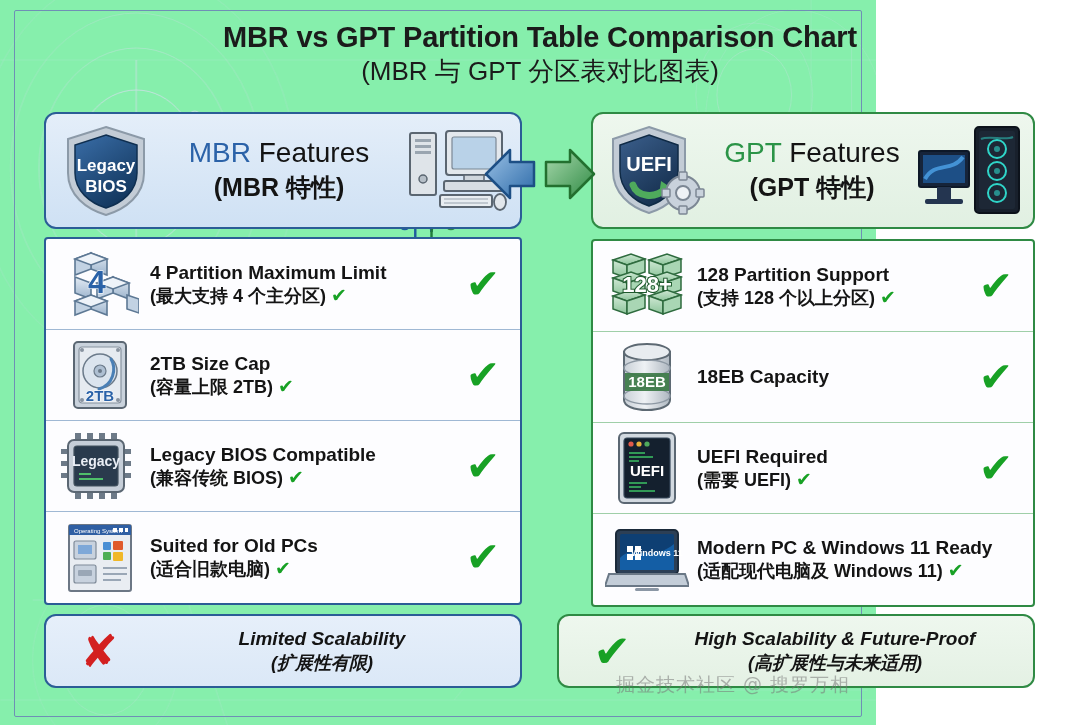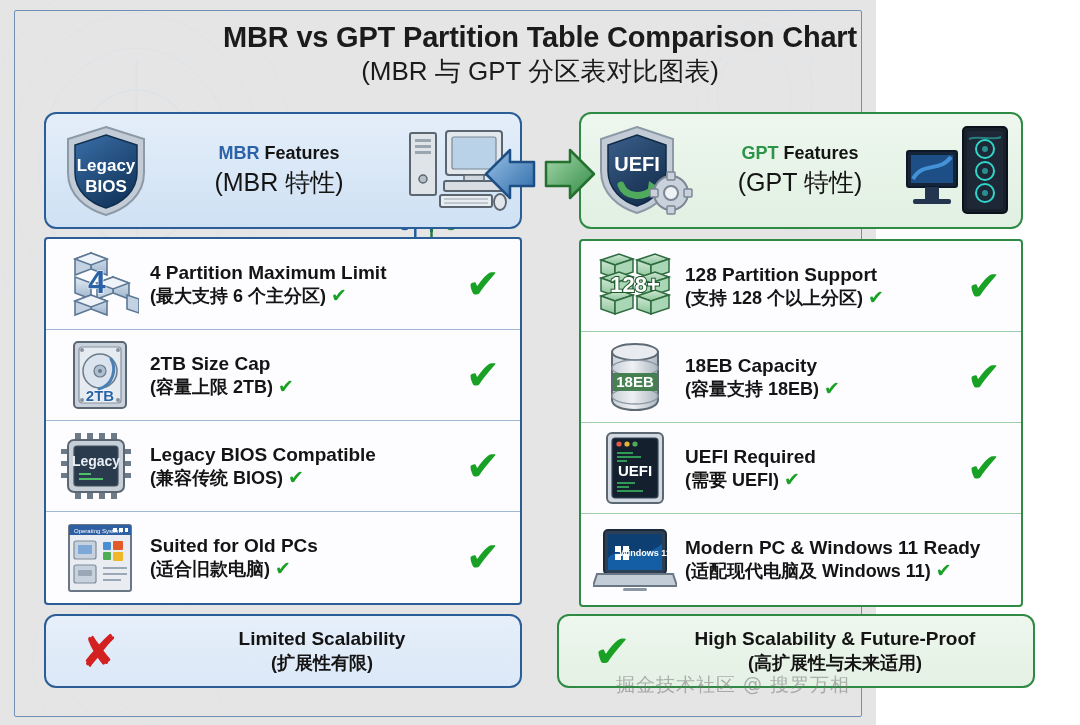--- a/index.html
+++ b/index.html
@@ -5,21 +5,21 @@
   * { box-sizing: border-box; margin: 0; padding: 0; }
   html, body {
     width: 1080px; height: 725px;
     font-family: "Liberation Sans", "DejaVu Sans", sans-serif;
     background: #ffffff;
     overflow: hidden;
   }
   #canvas {
     position: relative;
     width: 876px; height: 725px;
-    background: #e5e5e5;
+    background: #86efac;
   }
   
   .bp { position: absolute; inset: 0; pointer-events: none; }
   .bp svg { width: 100%; height: 100%; display: block; }
   .frame {
     position: absolute;
     left: 14px; top: 10px; right: 14px; bottom: 8px;
     border: 1.5px solid #6f8fb5;
     border-radius: 2px;
     pointer-events: none;
@@ -35,38 +35,38 @@
     letter-spacing: -0.2px; line-height: 1.18;
   }
   #title-block .t2 {
     font-size: 26px; font-weight: normal; color: #1b1b1b;
     line-height: 1.25; margin-top: 1px;
   }
 
   
   .col { position: absolute; top: 112px; width: 478px; z-index: 4; }
   #mbr-col { left: 44px; }
-  #gpt-col { left: 545px; padding-left: 34px; }
+  #gpt-col { left: 557px; padding-left: 34px; }
 
   .panel-head {
     height: 117px; border-radius: 12px;
     display: flex; align-items: center; padding: 0 10px 0 14px;
     position: relative; overflow: hidden;
   }
   #mbr-head {
     background: linear-gradient(180deg,#e4eef9 0%, #cfe1f4 100%);
     border: 2px solid #2b5d96;
   }
   #gpt-head {
     background: linear-gradient(180deg,#eef7ee 0%, #e1f0e2 100%);
     border: 2px solid #2f8a44;
   }
   .head-text { flex: 1; text-align: center; }
-  .head-text .l1 { font-size: 18px; font-weight: bold; color: #141414; white-space: nowrap; }
-  .head-text .l2 { font-size: 25px; font-weight: normal; color: #141414; white-space: nowrap; margin-top: 2px;}
+  .head-text .l1 { font-size: 28px; font-weight: normal; color: #141414; white-space: nowrap; }
+  .head-text .l2 { font-size: 25px; font-weight: bold; color: #141414; white-space: nowrap; margin-top: 2px;}
   .kw-blue { color: #2b62a8; }
   .kw-green { color: #2b9447; }
 
   .rows {
     margin-top: 8px;
     border: 2px solid #2b5d96;
     border-radius: 4px;
     background: #fdfdff;
     overflow: hidden;
   }
@@ -92,21 +92,21 @@
   .summary {
     position: absolute; top: 614px; width: 478px; height: 74px;
     border-radius: 12px; display: flex; align-items: center;
     padding: 0 14px; z-index: 4;
   }
   #mbr-sum { left: 44px; background: linear-gradient(180deg,#e6effa 0%,#dbe8f7 100%); border: 2px solid #2b5d96; }
   #gpt-sum { left: 557px; background: linear-gradient(180deg,#eef7ee 0%,#e4f1e4 100%); border: 2px solid #2f8a44; }
   .sum-mark { width: 78px; flex: 0 0 78px; text-align: center; font-size: 45px; font-weight: bold; line-height: 1; }
   .sum-mark.x { color: #d32020; }
   .sum-mark.ok { color: #18a125; }
-  .sum-text { flex: 1; text-align: center; }
+  .sum-text { flex: 1; text-align: center; font-style: italic; }
   .sum-text .en { font-size: 19px; font-weight: bold; color: #141414; white-space: nowrap; }
   .sum-text .zh { font-size: 18px; font-weight: bold; color: #141414; white-space: nowrap; margin-top: 1px;}
 
   
   #connectors { position: absolute; inset: 0; z-index: 3; pointer-events: none; }
   #arrows { position: absolute; left: 482px; top: 138px; z-index: 7; }
 
   
   #watermark {
     position: absolute; right: 26px; bottom: 27px; z-index: 9;
@@ -281,21 +281,21 @@
               <path d="M30 46 L46 52 L46 66 L30 60 Z"></path>
               <path d="M30 46 L14 52 L14 66 L30 60 Z" fill="#c2d2e3"></path>
               <path d="M14 52 L30 46 L46 52 L30 58 Z" fill="#eef3f9"></path>
               <path d="M66 46 L78 50 L78 64 L66 60 Z" fill="#c2d2e3"></path>
             </g>
             <text x="36" y="44" text-anchor="middle" fill="#2a62a8" font-size="32" font-weight="bold" font-family="Liberation Sans, sans-serif" stroke="#ffffff" stroke-width="1.2" paint-order="stroke">4</text>
           </svg>
         </div>
         <div class="rtext">
           <div class="en">4 Partition Maximum Limit</div>
-          <div class="zh"><span>(最大支持 6 个主分区)</span><span class="tick-sm">✔</span></div>
+          <div class="zh"><span>(最大支持 4 个主分区)</span><span class="tick-sm">✔</span></div>
         </div>
         <div class="tick-lg">✔</div>
       </div>
 
       <div class="row">
         <div class="ricon">
           <svg width="58" height="72" viewBox="0 0 58 72">
             <rect x="3" y="3" width="52" height="66" rx="4" fill="#c9d2dc" stroke="#5b6773" stroke-width="2"></rect>
             <rect x="8" y="8" width="42" height="56" rx="3" fill="#e6ebf1" stroke="#8893a0" stroke-width="1.2"></rect>
             <circle cx="29" cy="32" r="17" fill="#dbe4ee" stroke="#6b7a8a" stroke-width="1.5"></circle>
@@ -499,21 +499,20 @@
             <path d="M8 12 V60 C8 66 18 70 31 70 C44 70 54 66 54 60 V12 Z" fill="url(#cyl)" stroke="#5d6973" stroke-width="2"></path>
             <ellipse cx="31" cy="12" rx="23" ry="8" fill="#e8ecf0" stroke="#5d6973" stroke-width="2"></ellipse>
             <ellipse cx="31" cy="28" rx="23" ry="8" fill="none" stroke="#8d98a3" stroke-width="1.5"></ellipse>
             <ellipse cx="31" cy="56" rx="23" ry="8" fill="none" stroke="#8d98a3" stroke-width="1.5"></ellipse>
             <rect x="9" y="33" width="44" height="18" fill="#3c7a46" opacity="0.92"></rect>
             <text x="31" y="47" text-anchor="middle" fill="#ffffff" font-size="15" font-weight="bold" font-family="Liberation Sans, sans-serif">18EB</text>
           </svg>
         </div>
         <div class="rtext">
           <div class="en">18EB Capacity</div>
-          <div class="zh"><span>(容量支持 18EB)</span><span class="tick-sm">✔</span></div>
         </div>
         <div class="tick-lg">✔</div>
       </div>
 
       <div class="row">
         <div class="ricon">
           <svg width="60" height="74" viewBox="0 0 60 74">
             <rect x="2" y="2" width="56" height="70" rx="5" fill="#d2d9e0" stroke="#5b6773" stroke-width="2"></rect>
             <rect x="7" y="7" width="46" height="60" rx="3" fill="#14202e" stroke="#37485a" stroke-width="1.2"></rect>
             <g>

